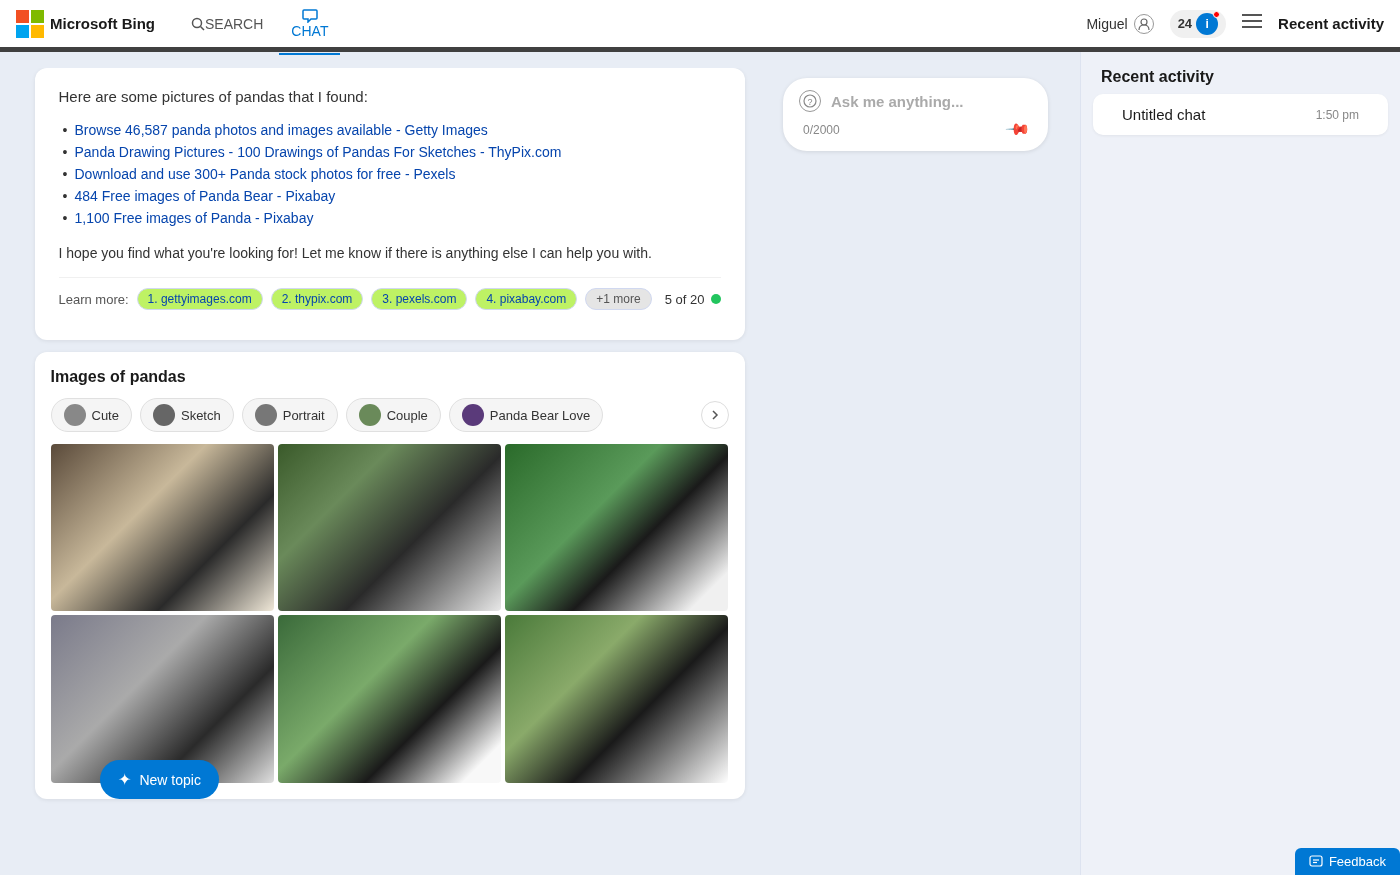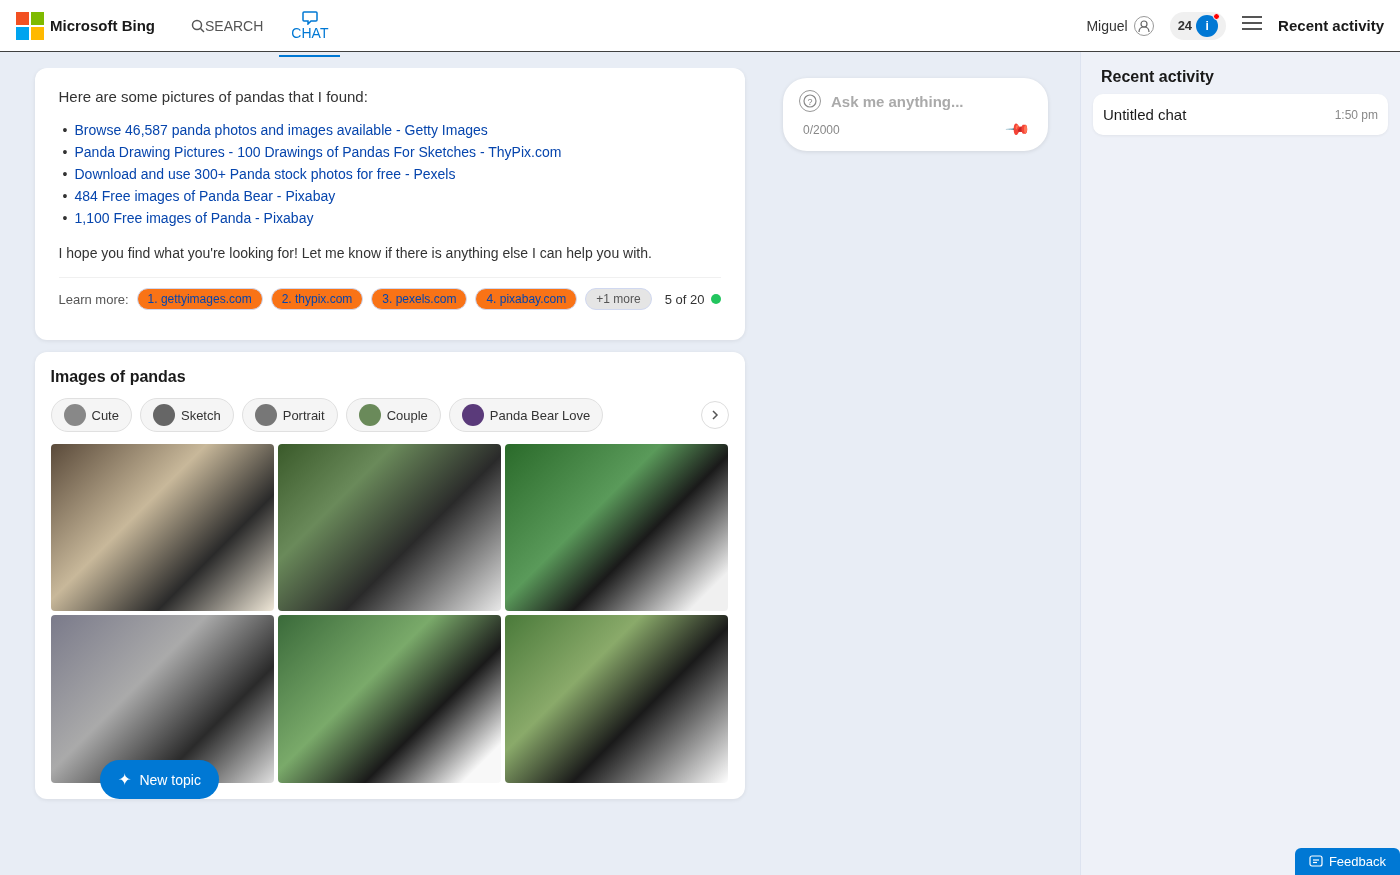--- a/index.html
+++ b/index.html
@@ -13,21 +13,21 @@
       flex-direction: column;
     }
 
     
     .header {
       background: #fff;
       height: 52px;
       display: flex;
       align-items: center;
       padding: 0 16px;
-      border-bottom: 1px solid #404040;
+      border-bottom: 5px solid #404040;
       flex-shrink: 0;
       position: relative;
       z-index: 10;
       text-align: center;
     }
     .header-logo {
       display: flex;
       align-items: center;
       gap: 6px;
       margin-right: 24px;
@@ -219,21 +219,21 @@
       flex-wrap: wrap;
       padding: 10px 0;
       border-top: 1px solid #f0f0f0;
     }
     .learn-more-label {
       font-size: 13px;
       color: #555;
       font-weight: 500;
     }
     .learn-more-tag {
-      background: #f97316;
+      background: #bef264;
       border: 1px solid #d0d8f0;
       border-radius: 16px;
       padding: 3px 10px;
       font-size: 12px;
       color: #0645ad;
       cursor: pointer;
     }
     .learn-more-more {
       background: #e5e5e5;
       border: 1px solid #d0d8f0;
@@ -440,21 +440,21 @@
     }
     .sidebar-title {
       font-size: 16px;
       font-weight: 600;
       color: #1a1a1a;
     }
     .sidebar-chat-item {
       margin: 0 12px 8px;
       background: #fff;
       border-radius: 10px;
-      padding: 12px 10px;
+      padding: 12px 29px;
       display: flex;
       align-items: center;
       justify-content: space-between;
       cursor: pointer;
       box-shadow: 0 1px 3px rgba(0,0,0,0.06);
     }
     .sidebar-chat-name {
       font-size: 15px;
       color: #1a1a1a;
       font-weight: 400;

